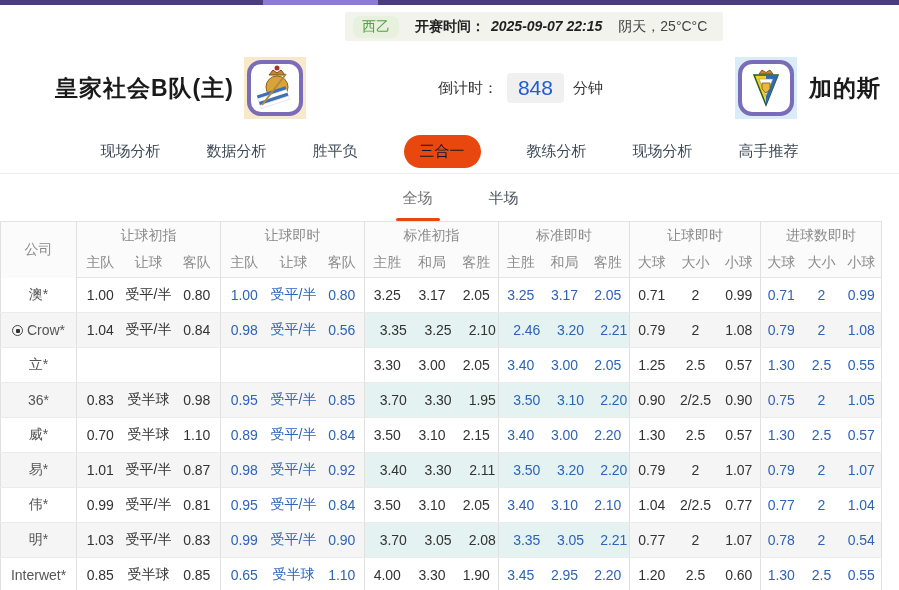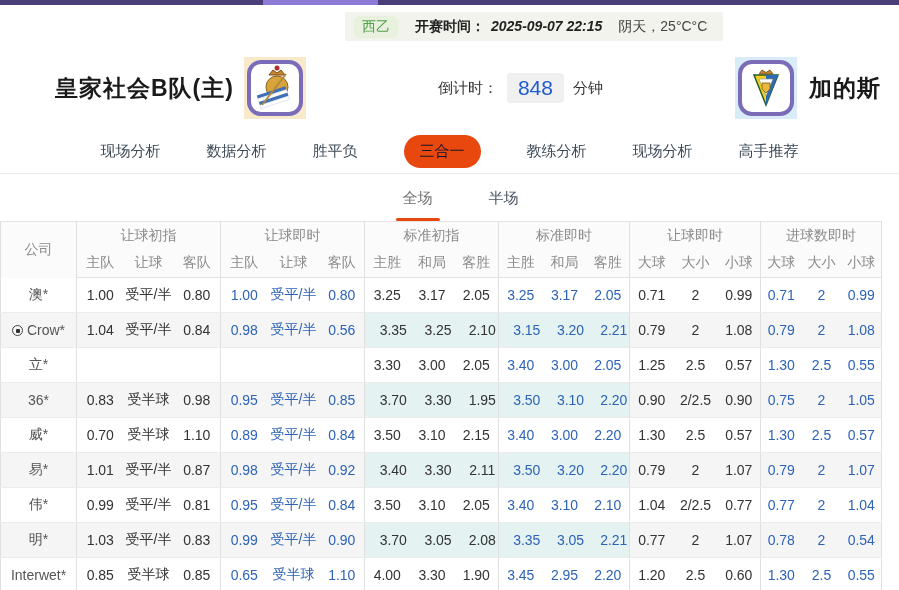--- a/index.html
+++ b/index.html
@@ -209,21 +209,21 @@
           <td class="company gl gr"><span class="ball-icon"></span>Crow*</td>
           <td>1.04</td>
           <td>受平/半</td>
           <td class="gr">0.84</td>
           <td class="live">0.98</td>
           <td class="live">受平/半</td>
           <td class="live gr">0.56</td>
           <td class="cyan">3.35</td>
           <td class="cyan">3.25</td>
           <td class="cyan gr">2.10</td>
-          <td class="live cyan">3.15</td>
+          <td class="live cyan">2.46</td>
           <td class="live cyan">3.20</td>
           <td class="live cyan gr">2.21</td>
           <td>0.79</td>
           <td>2</td>
           <td class="gr">1.08</td>
           <td class="live">0.79</td>
           <td class="live">2</td>
           <td class="live gr">1.08</td>
         </tr>
         <tr>

